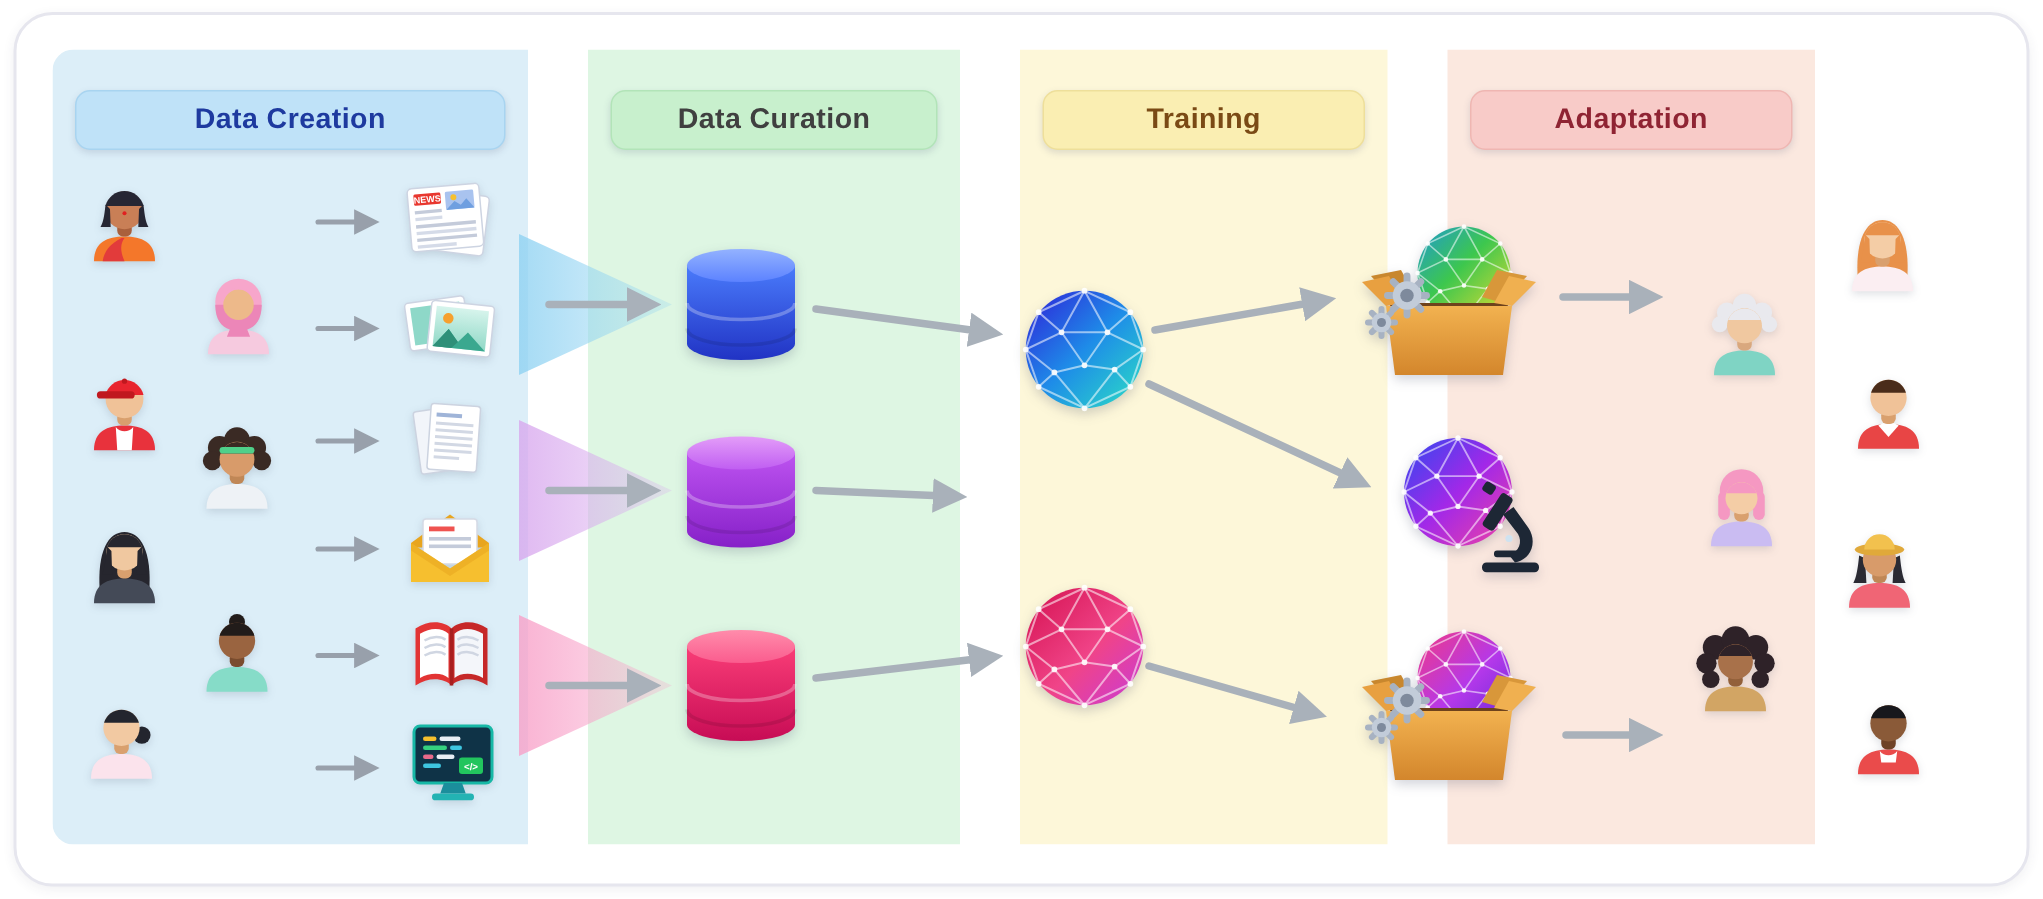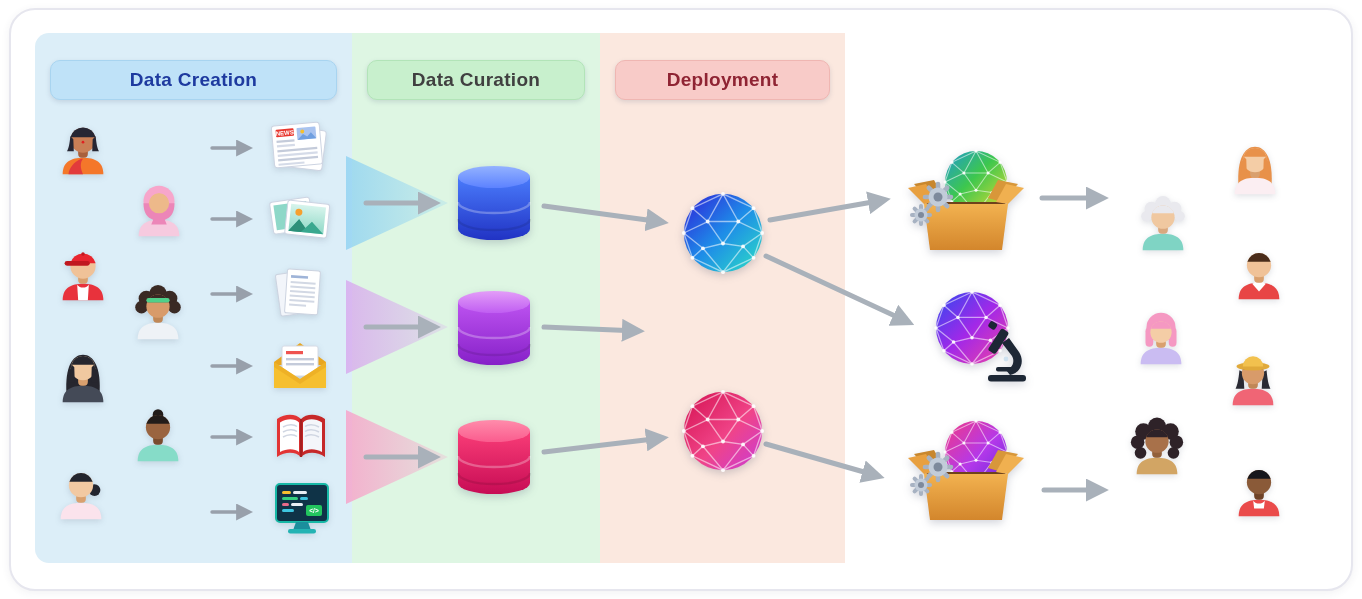--- a/index.html
+++ b/index.html
@@ -1,21 +1,21 @@
 <!DOCTYPE html>
 <html><head>
 <meta charset="utf-8">
 <style>
   * { box-sizing: border-box; }
   html, body { margin:0; padding:0; width:1362px; height:599px; background:#ffffff;
     font-family:"Liberation Sans","DejaVu Sans",sans-serif; overflow:hidden; position:relative; }
   .card { position:absolute; left:9px; top:8px; width:1344px; height:583px; background:#fff;
     border:2px solid #e6e6ee; border-radius:26px; box-shadow:0 2px 8px rgba(60,60,90,.07); z-index:0; }
   .cols { position:absolute; left:35px; top:33px; width:1295px; height:530px; border-radius:14px;
-    overflow:hidden; display:flex; z-index:1; }
+    overflow:hidden; display:flex; z-index:1;gap:40px; }
   .col { height:100%; position:relative; }
   .col-1 { width:317px; background:#dceef8; }
   .col-2 { width:248px; background:#def6e3; }
   .col-3 { width:245px; background:#fdf7d9; }
   .col-4 { width:245px; background:#fbe8df; }
   .col-5 { width:240px; background:#f7e2f7; }
   .pill { position:absolute; top:27px; left:15px; right:15px; height:40px; border-radius:10px;
     display:flex; align-items:center; justify-content:center; font-weight:bold; font-size:19px;
     letter-spacing:.3px; box-shadow:0 2px 5px rgba(80,90,120,.18); }
   .pill-1 { background:#bfe2f8; color:#1e3a9f; border:1px solid #a8d4f0; }
@@ -124,22 +124,25 @@
 
 <div class="card"></div>
 
 <div class="cols">
   <div class="col col-1">
     <div class="pill pill-1">Data Creation</div>
   </div>
   <div class="col col-2">
     <div class="pill pill-2">Data Curation</div>
   </div>
+  <div class="col col-3">
+    <div class="pill pill-3">Training</div>
+  </div>
   <div class="col col-4">
-    <div class="pill pill-4">Deployment</div>
+    <div class="pill pill-4">Adaptation</div>
   </div>
 </div>
 
 <svg class="layer" viewBox="0 0 1362 599">
   <defs>
     <marker id="ah" viewBox="0 0 10 10" refX="7" refY="5" markerWidth="4.6" markerHeight="4.6" orient="auto">
         <path d="M0 0 L10 5 L0 10 Z" fill="#a9b1ba"></path>
       </marker>
     <marker id="ahs" viewBox="0 0 10 10" refX="7" refY="5" markerWidth="5" markerHeight="5" orient="auto">
         <path d="M0 0 L10 5 L0 10 Z" fill="#98a0ab"></path>

